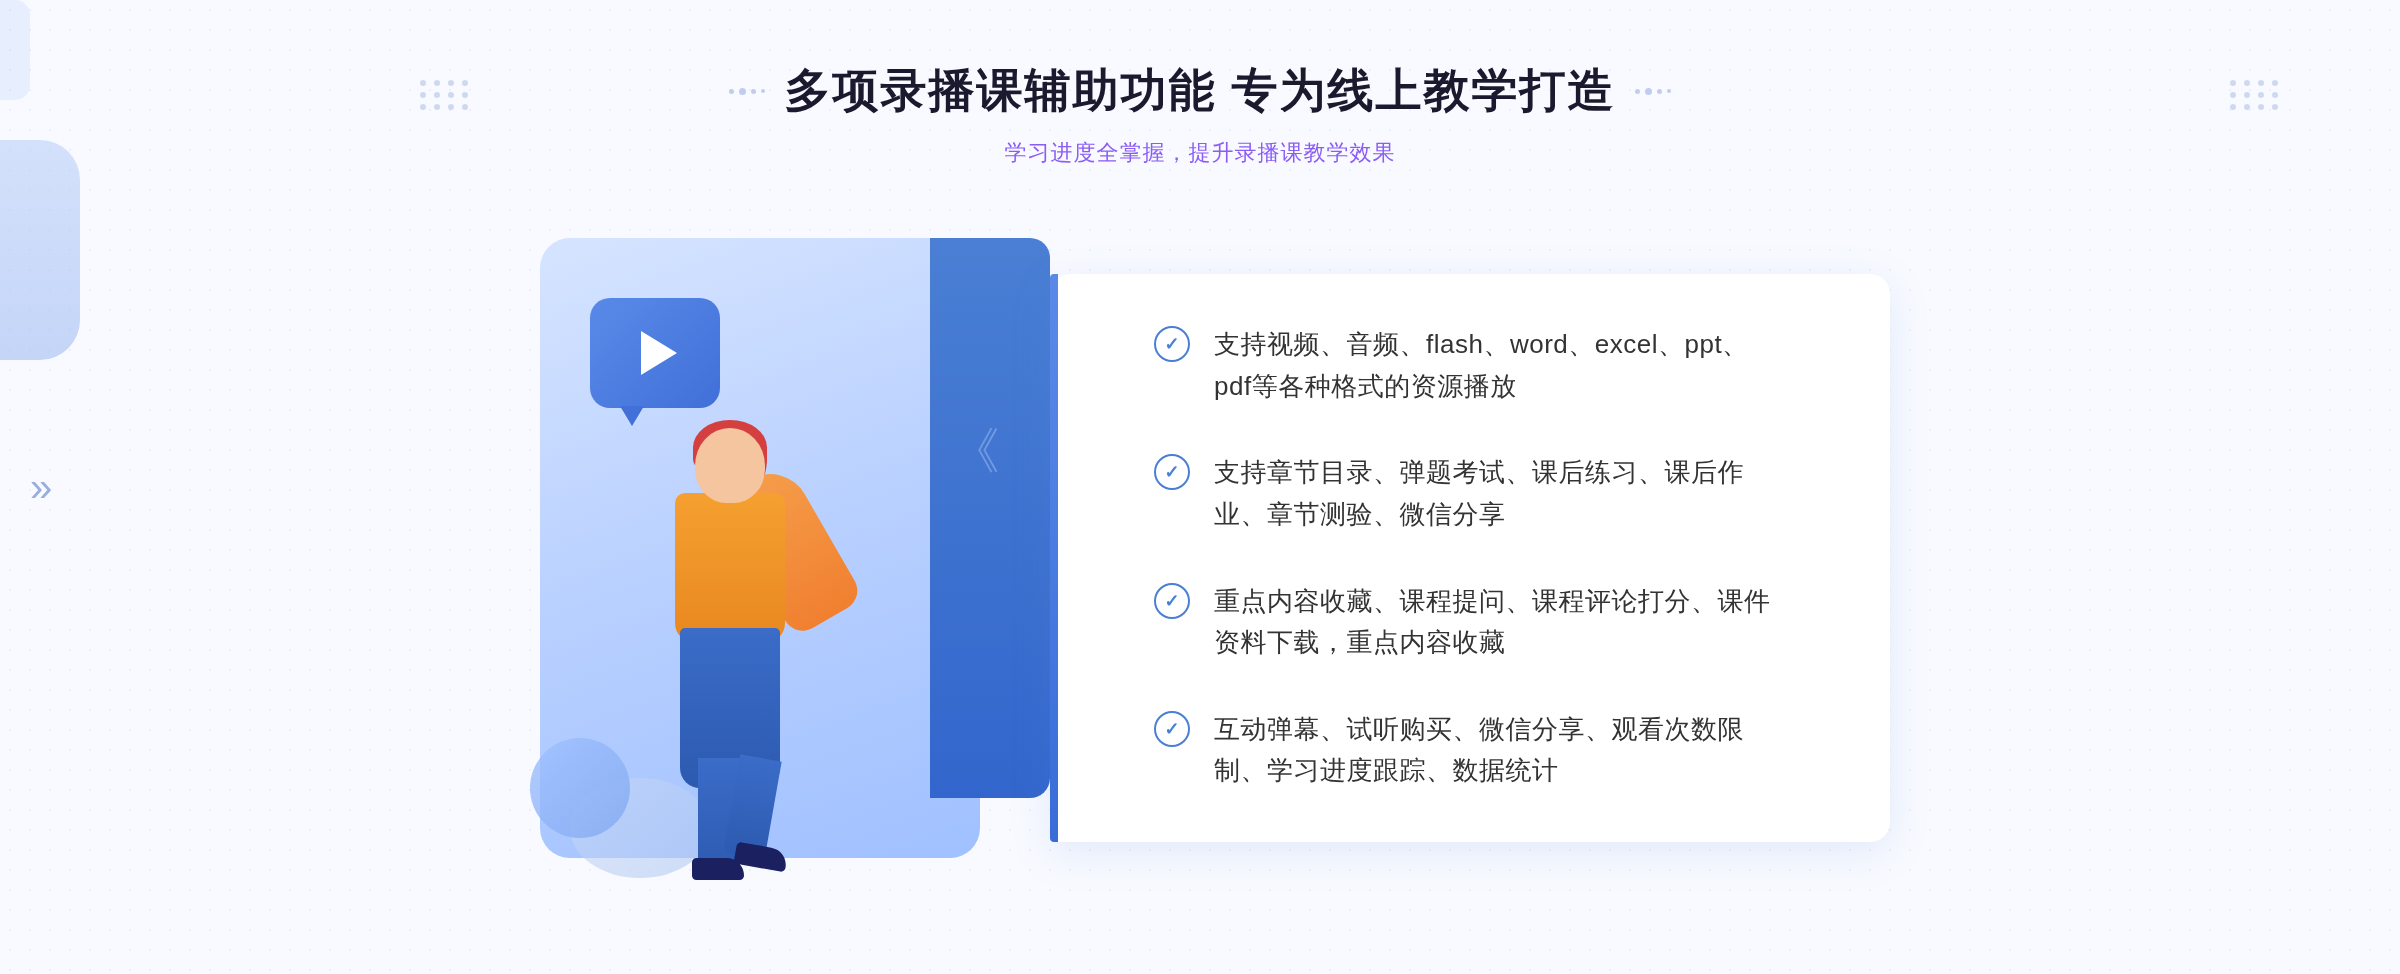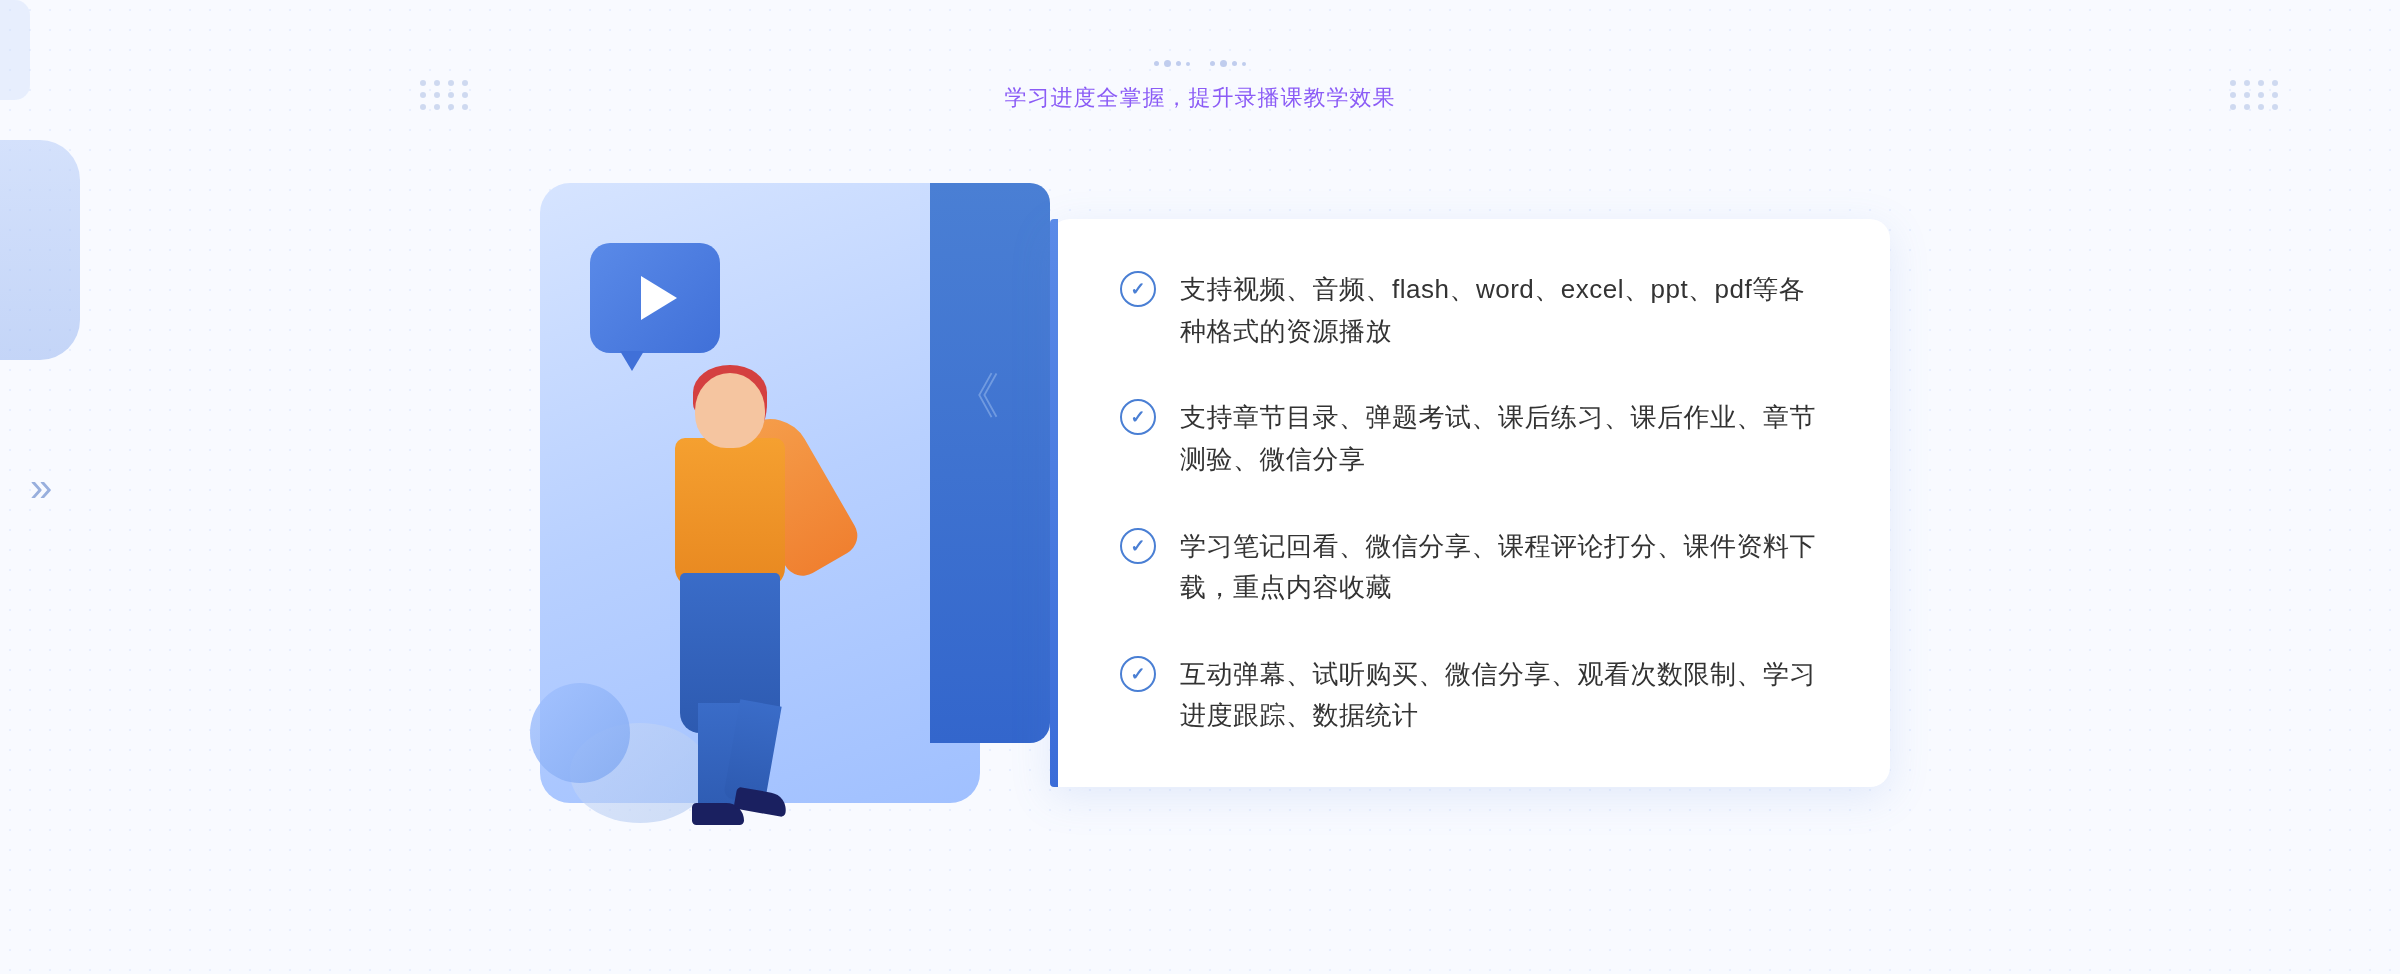--- a/index.html
+++ b/index.html
@@ -347,21 +347,21 @@
       color: #7090d0;
       font-size: 40px;
       opacity: 0.7;
     }
 
     
     .features-panel {
       width: 840px;
       background: white;
       border-radius: 20px 20px 20px 0;
-      padding: 50px 70px;
+      padding: 50px 104px;
       box-shadow: 0 10px 40px rgba(100, 140, 220, 0.15);
       z-index: 2;
       position: relative;
     }
 
     .feature-item {
       display: flex;
       align-items: flex-start;
       margin-bottom: 45px;
       gap: 24px;
@@ -480,20 +480,21 @@
   <div class="left-arrow">»</div>
 
   <div class="header-section">
     <div class="header-title-row">
       <div class="header-dots">
         <span></span>
           <span></span>
           <span></span>
           <span></span>
       </div>
+      <h1 class="main-title">多项录播课辅助功能 专为线上教学打造</h1>
       <div class="header-dots">
         <span></span>
           <span></span>
           <span></span>
           <span></span>
       </div>
     </div>
     <p class="sub-title">学习进度全掌握，提升录播课教学效果</p>
   </div>
 
@@ -536,21 +537,21 @@
         <span class="feature-text">支持视频、音频、flash、word、excel、ppt、pdf等各种格式的资源播放</span>
       </div>
 
       <div class="feature-item">
         <div class="check-icon"></div>
         <span class="feature-text">支持章节目录、弹题考试、课后练习、课后作业、章节测验、微信分享</span>
       </div>
 
       <div class="feature-item">
         <div class="check-icon"></div>
-        <span class="feature-text">学习笔记回看、微信分享、课程评论打分、课件资料下载，重点内容收藏</span>
+        <span class="feature-text">重点内容收藏、课程提问、课程评论打分、课件资料下载，重点内容收藏</span>
       </div>
 
       <div class="feature-item">
         <div class="check-icon"></div>
         <span class="feature-text">互动弹幕、试听购买、微信分享、观看次数限制、学习进度跟踪、数据统计</span>
       </div>
     </div>
 
   </div>
 

